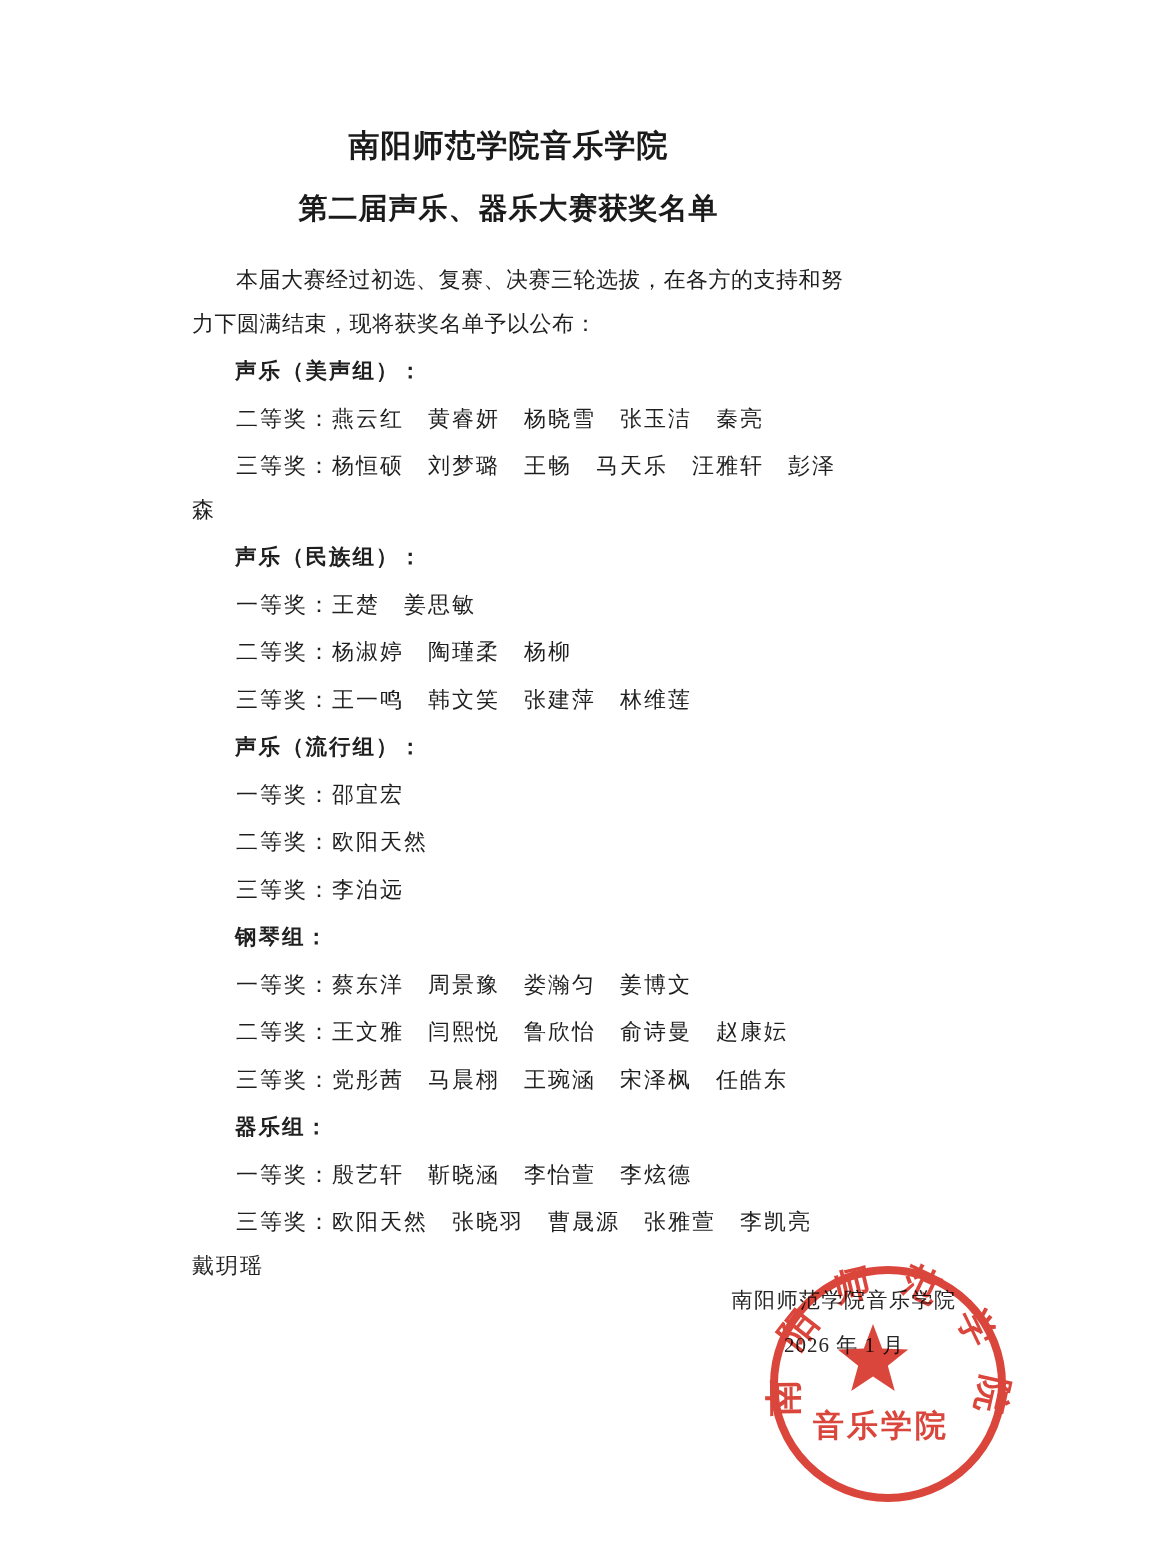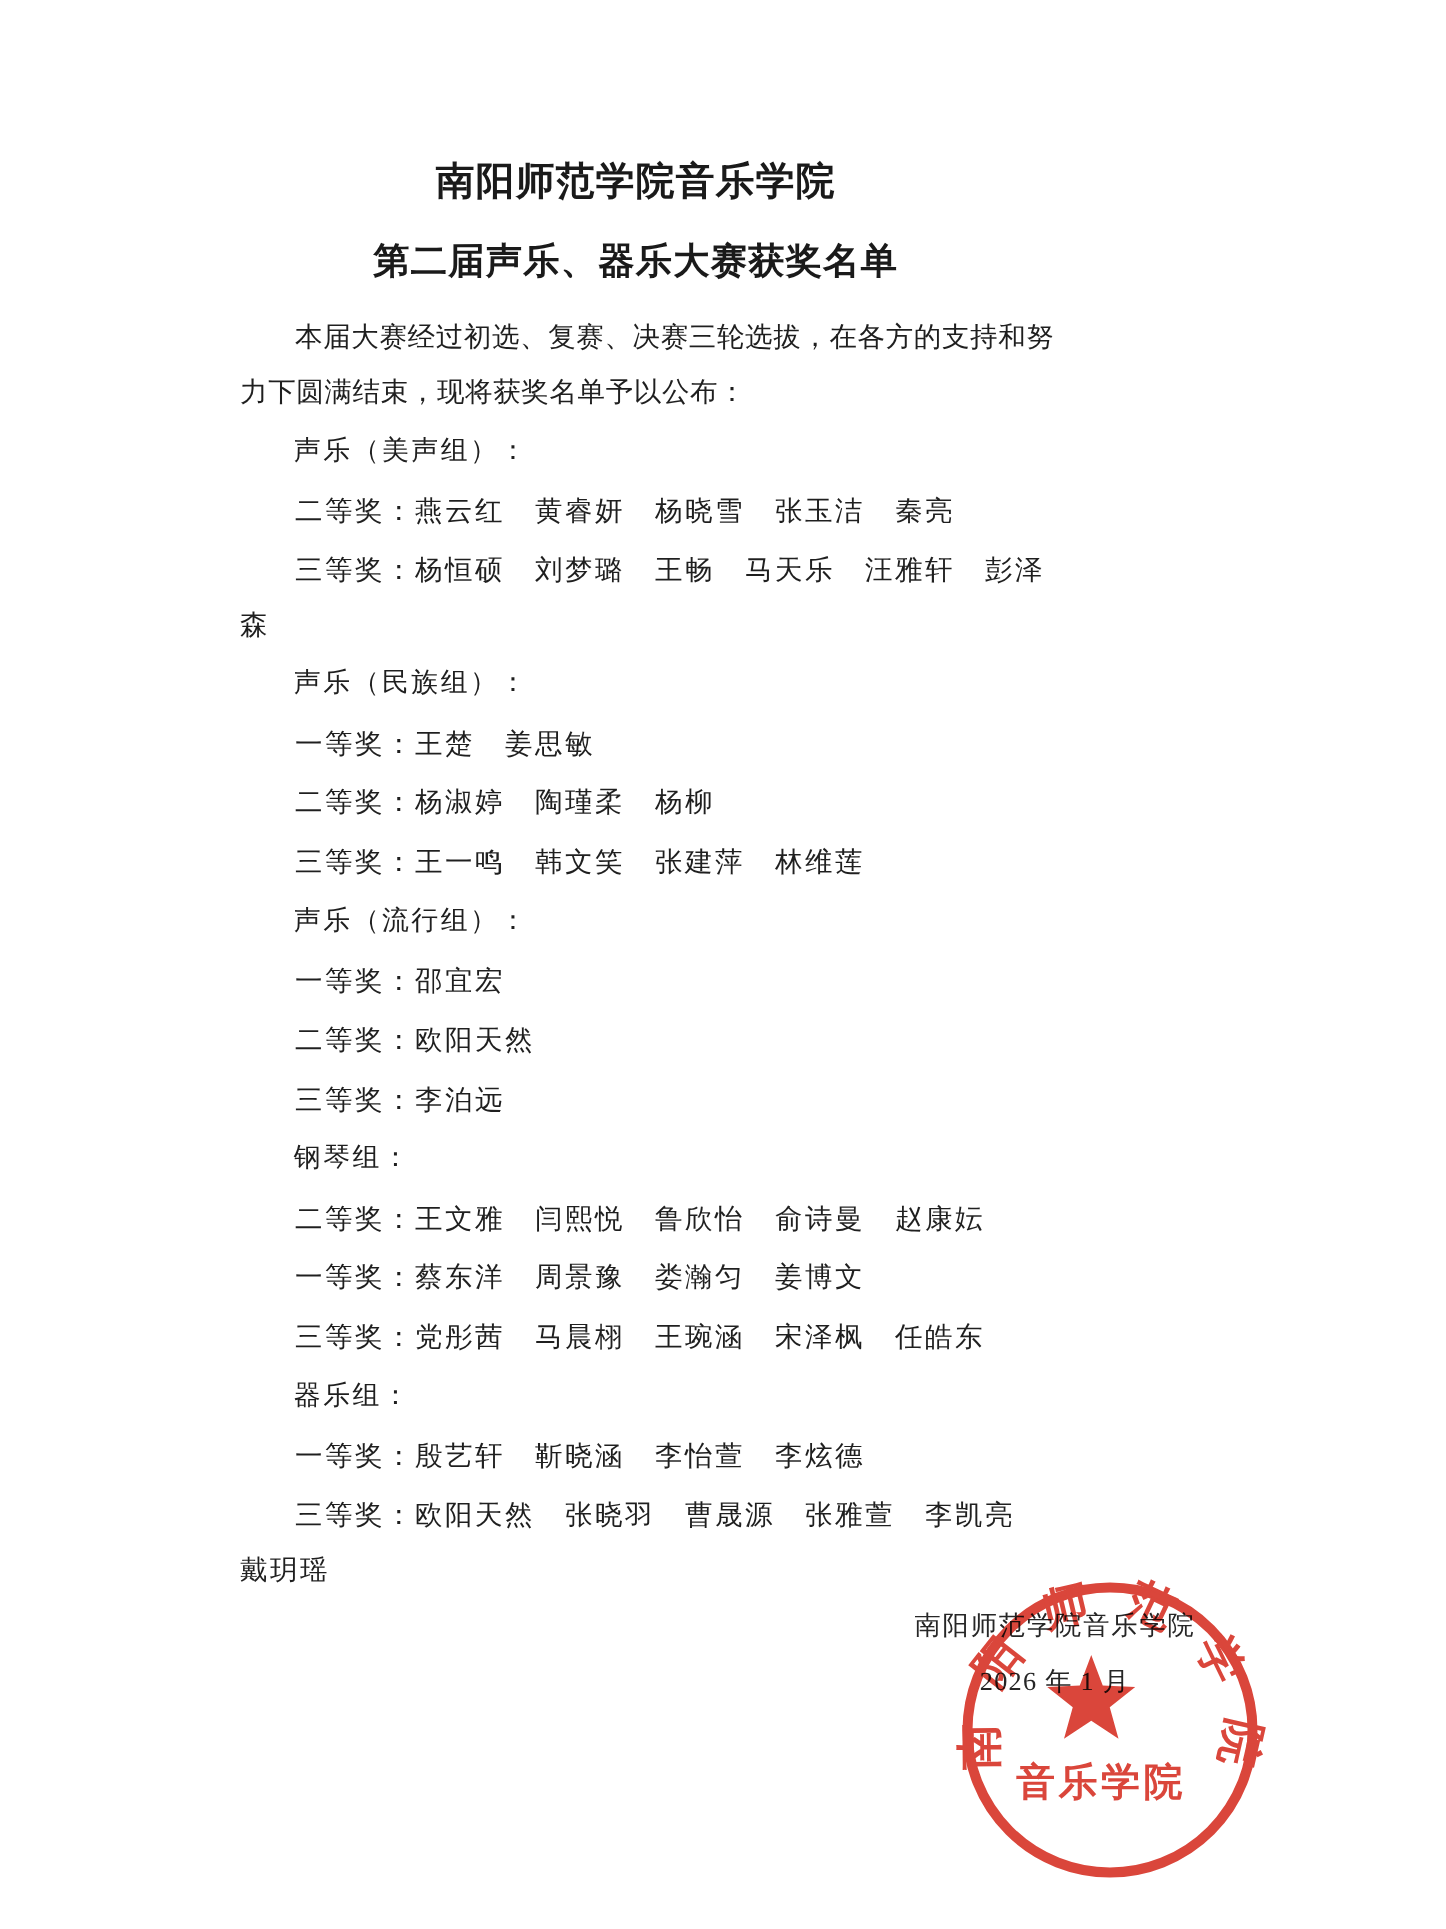--- a/index.html
+++ b/index.html
@@ -15,38 +15,38 @@
   .doc-title {
     margin: 0; padding-top: 127px;
     text-align: center;
     font-family: "DejaVu Sans", "Liberation Sans", sans-serif;
     font-weight: bold;
     font-size: 31px; line-height: 36px;
     letter-spacing: 1px;
     color: #1a1a1a;
   }
   .doc-subtitle {
-    margin: 27px 0 4px 0;
+    margin: 27px 0 14px 0;
     text-align: center;
     font-family: "DejaVu Sans", "Liberation Sans", sans-serif;
     font-weight: bold;
     font-size: 29px; line-height: 36px;
     letter-spacing: 1px;
     color: #1a1a1a;
   }
 
   .content {
     padding: 14px 169px 0 188px;
     font-size: 22px;
     line-height: 43.5px;
   }
   .content p { margin: 4px; text-indent: 2em; }
   .intro { letter-spacing: 0.5px; }
   .group-heading {
-    font-weight: normal;
+    font-weight: bold;
     letter-spacing: 2px;
     font-family: "DejaVu Sans", "Liberation Sans", sans-serif;
     font-size: 21.5px;
   }
   .award-line { letter-spacing: 2px; }
 
   .signature {
     position: absolute;
     left: 726px; top: 1286px;
     width: 236px;
@@ -96,22 +96,22 @@
         <p class="award-line">三等奖：杨恒硕　刘梦璐　王畅　马天乐　汪雅轩　彭泽森</p>
         <p class="group-heading">声乐（民族组）：</p>
         <p class="award-line">一等奖：王楚　姜思敏</p>
         <p class="award-line">二等奖：杨淑婷　陶瑾柔　杨柳</p>
         <p class="award-line">三等奖：王一鸣　韩文笑　张建萍　林维莲</p>
         <p class="group-heading">声乐（流行组）：</p>
         <p class="award-line">一等奖：邵宜宏</p>
         <p class="award-line">二等奖：欧阳天然</p>
         <p class="award-line">三等奖：李泊远</p>
         <p class="group-heading">钢琴组：</p>
+        <p class="award-line">一等奖：蔡东洋　周景豫　娄瀚匀　姜博文</p>
         <p class="award-line">二等奖：王文雅　闫熙悦　鲁欣怡　俞诗曼　赵康妘</p>
-        <p class="award-line">一等奖：蔡东洋　周景豫　娄瀚匀　姜博文</p>
         <p class="award-line">三等奖：党彤茜　马晨栩　王琬涵　宋泽枫　任皓东</p>
         <p class="group-heading">器乐组：</p>
         <p class="award-line">一等奖：殷艺轩　靳晓涵　李怡萱　李炫德</p>
         <p class="award-line">三等奖：欧阳天然　张晓羽　曹晟源　张雅萱　李凯亮　戴玥瑶</p>
       </div>
   </div>
 
   <div class="signature">
     <p class="sig-org">南阳师范学院音乐学院</p>
     <p class="sig-date">2026 年 1 月</p>

